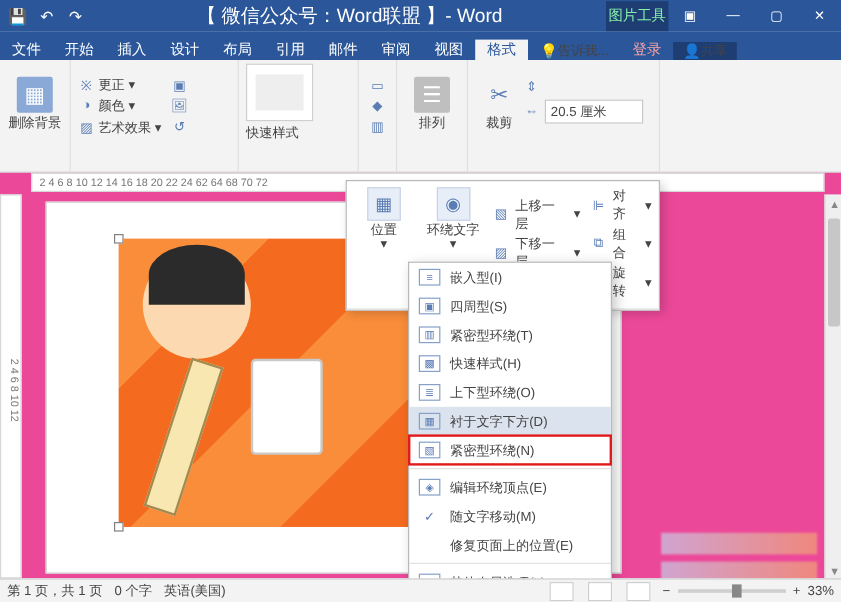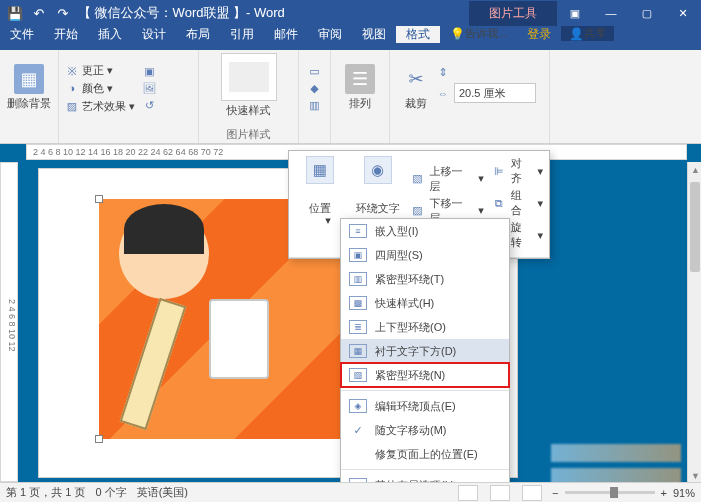--- a/index.html
+++ b/index.html
@@ -1,61 +1,61 @@
 <!DOCTYPE html>
 <html><head>
 <meta charset="utf-8">
 <style>
 *{box-sizing:border-box;margin:0;padding:0;font-family:"Microsoft YaHei",sans-serif;font-size:11px;color:#444}
 body{width:701px;height:502px;background:#f5f5f5;overflow:hidden;position:relative}
 .titlebar{height:26px;background:#2b579a;display:flex;align-items:center;color:#fff}
 .titlebar .qat{display:flex;gap:2px;padding:0 4px}
 .qat .ic{width:22px;height:22px;display:flex;align-items:center;justify-content:center;color:#fff;font-size:13px}
-.titlebar .title{flex:1;color:#fff;font-size:13px}
-.titlebar .ctx{background:#1e3e73;padding:4px 20px;color:#fca5a5;font-size:12px}
+.titlebar .title{flex:1;text-align:center;color:#fff;font-size:16px}
+.titlebar .ctx{background:#1e3e73;padding:4px 2px;color:#86efac;font-size:12px}
 .titlebar .winbtn{width:36px;height:26px;display:flex;align-items:center;justify-content:center;color:#fff}
-.tabsbar{height:24px;background:#2b579a;display:flex;align-items:flex-start}
+.tabsbar{height:24px;background:#2b579a;display:flex;align-items:flex-end}
 .tab{padding:0 10px;display:flex;align-items:center;color:#fff;font-size:12px;cursor:pointer}
 .tab.active{background:#f3f3f3;color:#2b579a}
 .tab.tell{color:#cbd7ea}
-.tab.login{color:#eab308}
+.tab.login{color:#fca5a5}
 .tab.share{background:#1e3e73;color:#fff;padding:0 8px}
 .ribbon{height:94px;background:#f3f3f3;border-bottom:1px solid #d0d0d0;display:flex}
 .group{border-right:1px solid #dedede;display:flex;flex-direction:column;justify-content:space-between;padding:3px 6px 1px}
 .group .lbl{font-size:11px;color:#6c6c6c;text-align:center;padding-top:2px}
 .bigbtn{display:flex;flex-direction:column;align-items:center;justify-content:center;width:46px;height:66px;cursor:pointer}
 .bigbtn .icon{width:30px;height:30px;background:#8aa9d6;display:flex;align-items:center;justify-content:center;font-size:18px;color:#fff;border-radius:2px}
 .bigbtn .txt{font-size:11px;margin-top:3px;text-align:center;line-height:12px}
 .adjcol{display:flex;flex-direction:column;gap:3px;justify-content:center;height:70px}
 .adjrow{display:flex;align-items:center;gap:3px;font-size:11px;cursor:pointer}
 .mic{width:14px;height:14px;display:inline-flex;align-items:center;justify-content:center;color:#5b7db5}
 .stylebox{width:56px;height:48px;border:1px solid #cfcfcf;background:#fff;margin-bottom:2px;display:flex;align-items:center;justify-content:center}
 .stylebox .mount{width:40px;height:30px;background:#eee;position:relative}
 .sizeinp{width:82px;height:20px;border:1px solid #c8c8c8;background:#fff;font-size:11px;padding:0 4px;margin-left:4px}
 .szrow{display:flex;align-items:center;margin-bottom:4px}
-.docarea{position:relative;height:338px;background:#0369a1}
+.docarea{position:relative;height:338px;background:#ec4899}
 .rulerH{position:absolute;left:26px;right:14px;top:0;height:16px;background:#fff;font-size:9px;color:#777;display:flex;align-items:center;padding-left:6px;border:1px solid #d7d7d7;overflow:hidden}
 .rulerV{position:absolute;left:0;top:18px;width:18px;bottom:0;background:#fff;border:1px solid #d7d7d7;font-size:9px;color:#777;writing-mode:vertical-rl;text-align:center;padding-top:6px}
 .scrollV{position:absolute;right:0;top:18px;width:14px;bottom:0;background:#efefef;border-left:1px solid #d7d7d7}
 .scrollV .thumb{position:absolute;left:2px;width:10px;top:20px;height:90px;background:#c7c7c7;border-radius:2px}
 .scrollV .arr{position:absolute;left:3px;width:8px;height:8px;color:#888;font-size:9px}
 .page{position:absolute;left:38px;top:24px;width:480px;height:310px;background:#fff;border:1px solid #cfcfcf;overflow:hidden}
 .img{position:absolute;left:60px;top:30px;width:260px;height:240px;background:#f46b1f}
 .img::before{content:"";position:absolute;inset:0;background:linear-gradient(135deg,#f98d3a 25%,#f46b1f 25% 50%,#f98d3a 50% 75%,#f46b1f 75%)}
 .boy{position:absolute;left:20px;top:10px;width:90px;height:90px;background:#fcd9b0;border-radius:50%}
 .boy::after{content:"";position:absolute;left:5px;top:-5px;width:80px;height:50px;background:#2b2b2b;border-radius:50% 50% 0 0}
 .ruler{position:absolute;left:40px;top:100px;width:28px;height:130px;background:#f8e7b0;border:2px solid #a58950;transform:rotate(18deg)}
 .note{position:absolute;left:110px;top:100px;width:60px;height:80px;background:#fff;border-radius:4px;border:2px solid #c9c9c9}
 .watermark{position:absolute;right:30px;top:16px;font-size:18px;color:#d7d7d7}
 .handle{position:absolute;width:8px;height:8px;background:#fff;border:1px solid #808080}
 .floatpanel{position:absolute;left:288px;top:150px;width:262px;background:#fff;border:1px solid #b9b9b9;box-shadow:3px 3px 8px rgba(0,0,0,.18)}
 .fp-top{display:flex;padding:5px 6px 7px;gap:8px;border-bottom:1px solid #e1e1e1}
 .fp-big{display:flex;flex-direction:column;align-items:center;width:50px;cursor:pointer}
 .fp-big .ic2{width:28px;height:28px;background:#e8eef7;border:1px solid #c7d3e6;display:flex;align-items:center;justify-content:center;font-size:15px;color:#5b7db5}
-.fp-big .t{font-size:11px;margin-top:18px;line-height:12px;text-align:right}
+.fp-big .t{font-size:11px;margin-top:2px;line-height:12px;text-align:center}
 .fp-col{display:flex;flex-direction:column;gap:2px;justify-content:center}
 .fp-col .r{display:flex;align-items:center;gap:5px;font-size:11px;cursor:pointer}
 .menu{position:absolute;left:340px;top:218px;width:170px;background:#fff;border:1px solid #b9b9b9;box-shadow:3px 3px 10px rgba(0,0,0,.22)}
 .mi{display:flex;align-items:center;height:24px;padding:0 8px;gap:8px;cursor:pointer;font-size:11px}
 .mi.sel{background:#dbe3ef}
 .mi .ii{width:18px;height:14px;border:1px solid #86a0c8;display:flex;align-items:center;justify-content:center;font-size:9px;color:#5b7db5}
 .mi.highlight{outline:2px solid #e11b1b;outline-offset:-1px}
 .msep{height:1px;background:#e1e1e1;margin:3px 0}
 .mi .chk{width:18px;text-align:center;color:#5b7db5}
 .statusbar{position:absolute;left:0;right:0;bottom:0;height:20px;background:#f3f3f3;border-top:1px solid #d0d0d0;display:flex;align-items:center;padding:0 6px;gap:10px;font-size:11px;color:#555}
@@ -122,27 +122,26 @@
         <div class="adjrow">
             <span class="mic">🖼</span>
           </div>
         <div class="adjrow">
             <span class="mic">↺</span>
           </div>
       </div>
     </div>
   </div>
   <div class="group" style="width:100px">
-    <div style="display:flex;flex-direction:column;align-items:center">
+    <div style="display:flex;flex-direction:column;">
       <div class="stylebox">
           <div class="mount"></div>
         </div>
       <div style="font-size:11px">快速样式</div>
     </div>
-    <div class="lbl">图片样式</div>
   </div>
   <div class="group" style="width:32px;align-items:center">
     <div class="adjcol" style="align-items:center">
       <div class="mic">▭</div>
       <div class="mic">◆</div>
       <div class="mic">▥</div>
     </div>
     <div class="lbl">&nbsp;</div>
   </div>
   <div class="group">
@@ -277,15 +276,15 @@
   <span>0 个字</span>
   <span>英语(美国)</span>
   <span class="sp"></span>
   <div class="vbtn"></div>
   <div class="vbtn"></div>
   <div class="vbtn"></div>
   <div class="zoom">
     <span>−</span>
     <div class="ztrack"></div>
     <span>+</span>
-    <span>91%</span>
+    <span>33%</span>
   </div>
 </div>
 
 </body></html>

